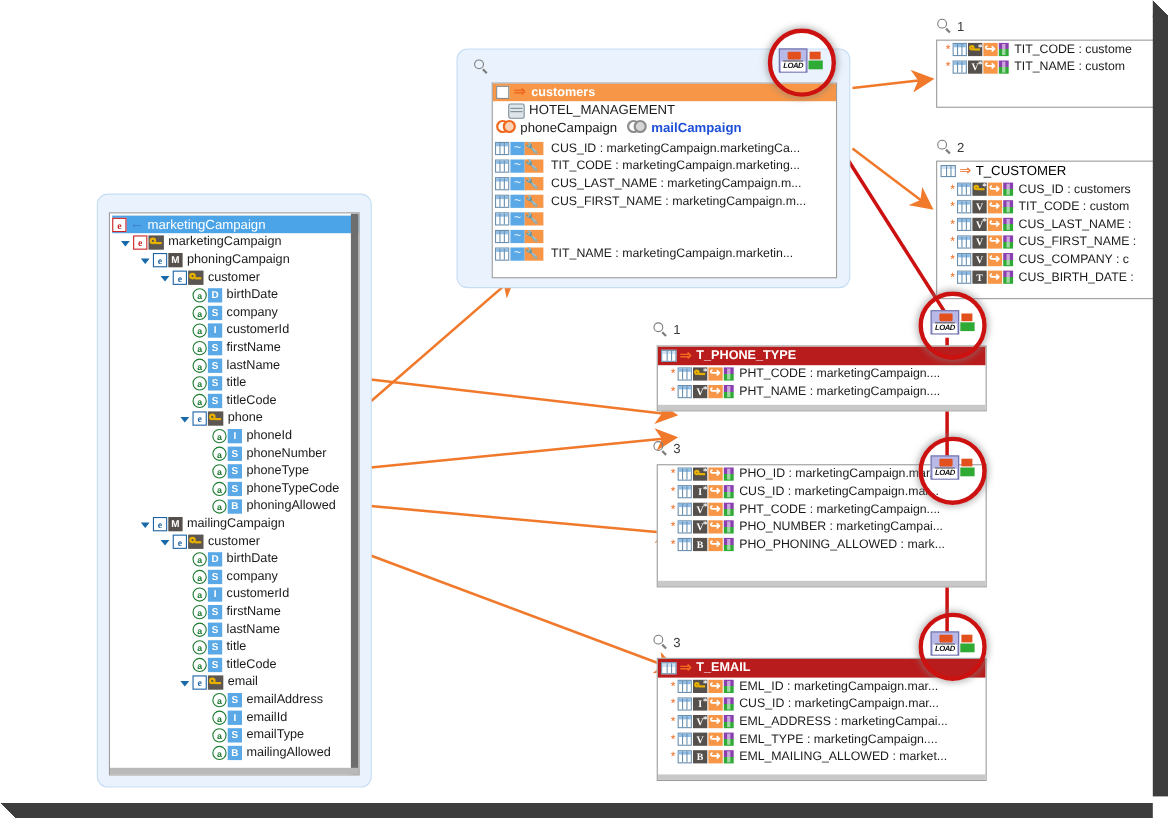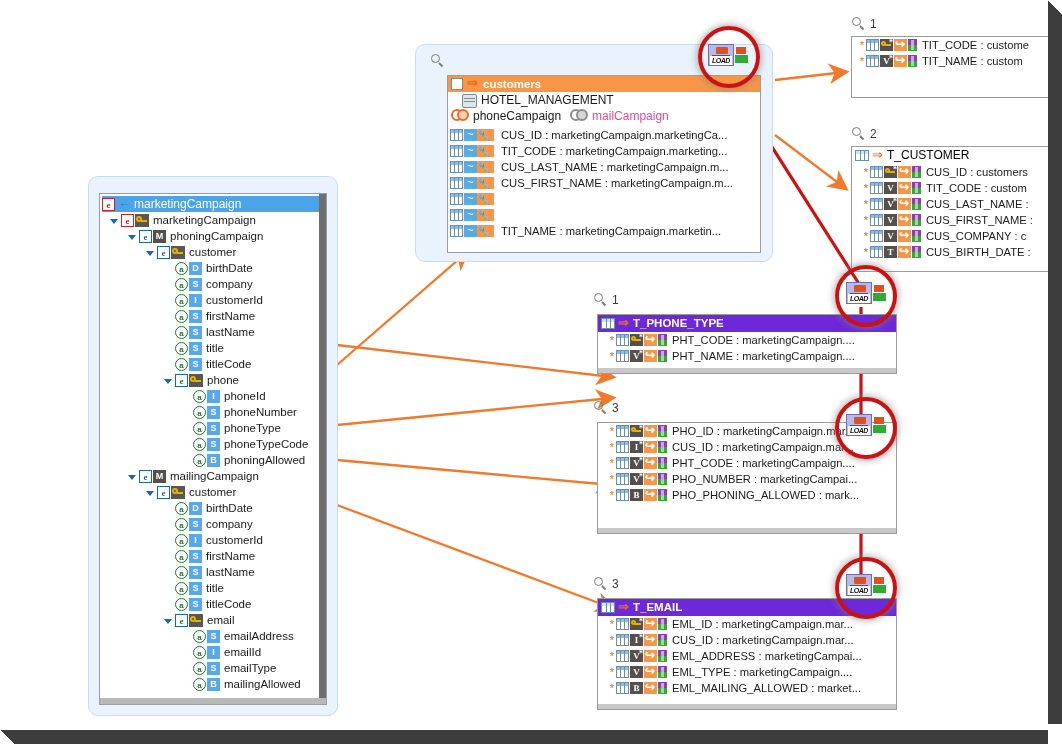--- a/index.html
+++ b/index.html
@@ -160,21 +160,21 @@
     border: 1px solid #9c9c9c;
     box-sizing: border-box;
     overflow: hidden;
   }
   .map-box .scroll-h {
     position: absolute; left: 0; bottom: 0; height: 5px; width: 100%;
     background: #c8c8c8;
   }
   .tbl-title {
     height: 17px; line-height: 17px;
-    background: #6d28d9;
+    background: #b91c1c;
     color: #ffffff;
     font-size: 11.5px;
     font-weight: bold;
     display: flex; align-items: center; gap: 3px;
     padding-left: 3px;
     white-space: nowrap;
   }
   .tbl-title.plain {
     background: transparent;
     color: #000000;
@@ -294,21 +294,21 @@
   }
   .toggle-ic .c1, .toggle-ic .c2 {
     position: absolute; top: 0; width: 12px; height: 12px; border-radius: 50%;
     box-sizing: border-box;
   }
   .toggle-ic .c1 { left: 0; border: 2px solid #f0681e; background: #ffffff; }
   .toggle-ic .c2 { left: 6px; border: 2px solid #f0681e; background: #fbd2b6; }
   .toggle-ic.off .c1 { border-color: #8d8d8d; }
   .toggle-ic.off .c2 { border-color: #8d8d8d; background: #d6d6d6; }
   .camp-on { color: #1a1a1a; }
-  .camp-off { color: #ec4899; }
+  .camp-off { color: #1d4ed8; font-weight: bold; }
 
   
   #t-title-panel { left: 851px; top: 36px; width: 211px; height: 62px; }
   #t-customer-panel { left: 851px; top: 146px; width: 211px; height: 126px; }
   #t-phone-type-panel { left: 597px; top: 314px; width: 300px; height: 60px; }
   #t-phone-panel { left: 597px; top: 422px; width: 300px; height: 112px; }
   #t-email-panel { left: 597px; top: 598px; width: 300px; height: 112px; }
 
   
   #overlay { position: absolute; left: 0; top: 0; width: 1062px; height: 744px; pointer-events: none; }

